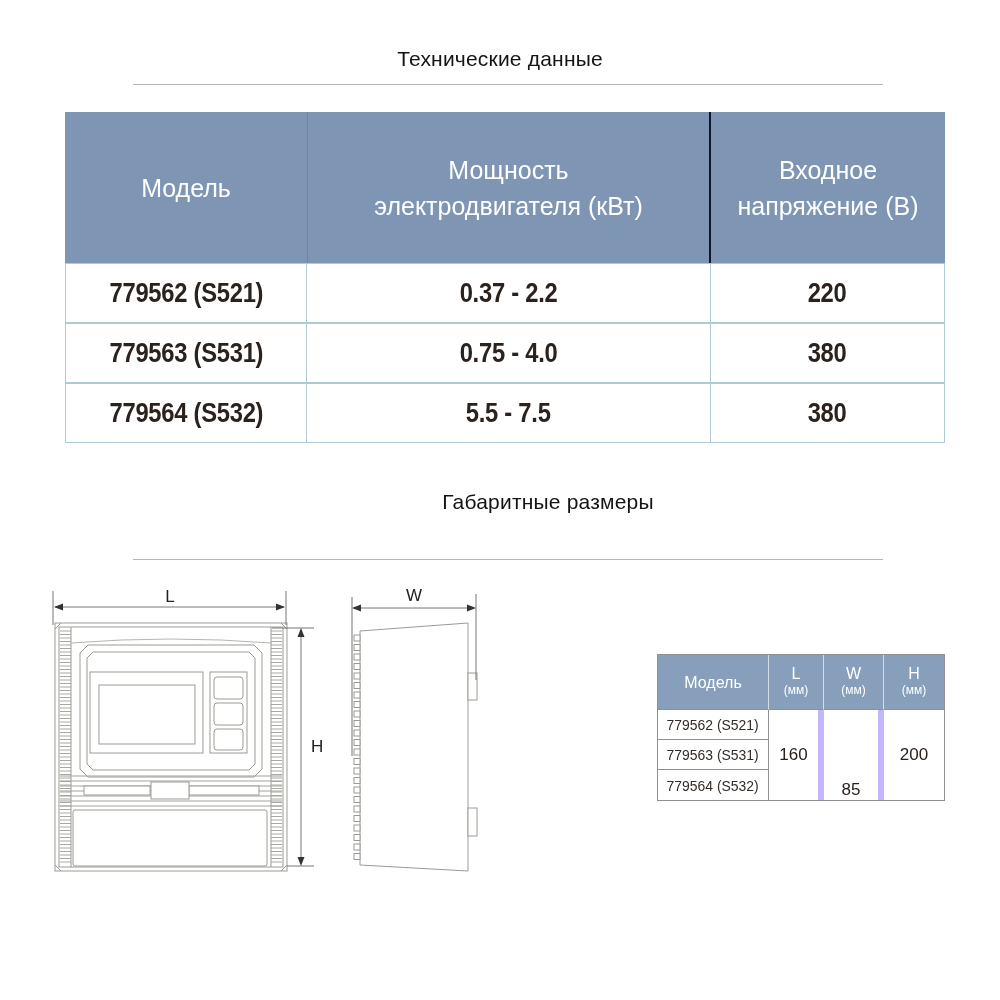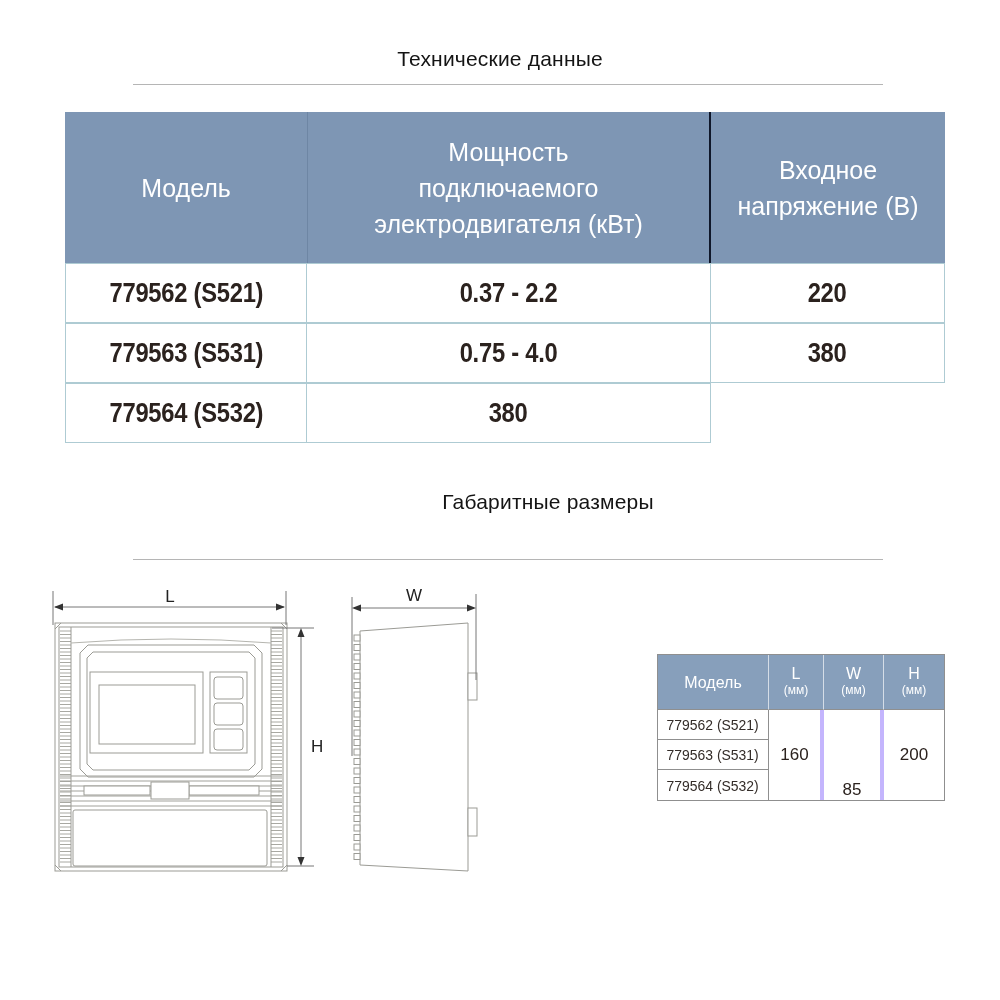--- a/index.html
+++ b/index.html
@@ -50,41 +50,40 @@
   .dh{background:#879fbb;color:#ffffff;display:flex;flex-direction:column;
       align-items:center;justify-content:center;text-align:center;
       border-bottom:1px solid #8f8f8f;font-size:16px;line-height:17px;}
   .dh .unit{font-size:12px;}
   .dh.sep{border-right:1px solid rgba(255,255,255,.65);}
   .dm{background:#ffffff;display:flex;align-items:center;justify-content:center;
       font-size:15px;color:#332c28;border-right:1px solid #8f8f8f;}
   .dm span{display:inline-block;transform:scaleX(.93);transform-origin:center;}
   .dm.rb{border-bottom:1px solid #8f8f8f;}
   .dv{background:#ffffff;display:flex;align-items:center;justify-content:center;
-      font-size:17px;color:#2b221e;border-right:4px solid #c4b5fd;}
+      font-size:17px;color:#2b221e;border-right:6px solid #c4b5fd;}
   .dv.last{border-right:none;}
   .dv.l{grid-column:2;grid-row:2/span 3;}
   .dv.w{grid-column:3;grid-row:2/span 3;align-items:flex-end;}
   .dv.h{grid-column:4;grid-row:2/span 3;}
 </style>
 </head>
 <body>
 
 <div class="page">
 
   <h1 class="sec-title t1">Технические данные</h1>
   <div class="rule r1"></div>
 
   <div class="spec-table">
     <div class="sh">
       <span>Модель</span>
     </div>
     <div class="sh mid">
       <span>Мощность</span>
-      <span>подключаемого</span>
       <span>электродвигателя (кВт)</span>
     </div>
     <div class="sh">
       <span>Входное</span>
       <span>напряжение (В)</span>
     </div>
 
     <div class="sc first">
         <span>779562 (S521)</span>
       </div>
@@ -100,20 +99,23 @@
       </div>
     <div class="sc">
         <span>0.75 - 4.0</span>
       </div>
     <div class="sc">
         <span>380</span>
       </div>
 
     <div class="sc first">
         <span>779564 (S532)</span>
+      </div>
+    <div class="sc">
+        <span>5.5 - 7.5</span>
       </div>
     <div class="sc">
         <span>380</span>
       </div>
   </div>
 
   <h2 class="sec-title t2">Габаритные размеры</h2>
   <div class="rule r2"></div>
 
   <svg class="drawing" viewBox="0 585 520 310">

